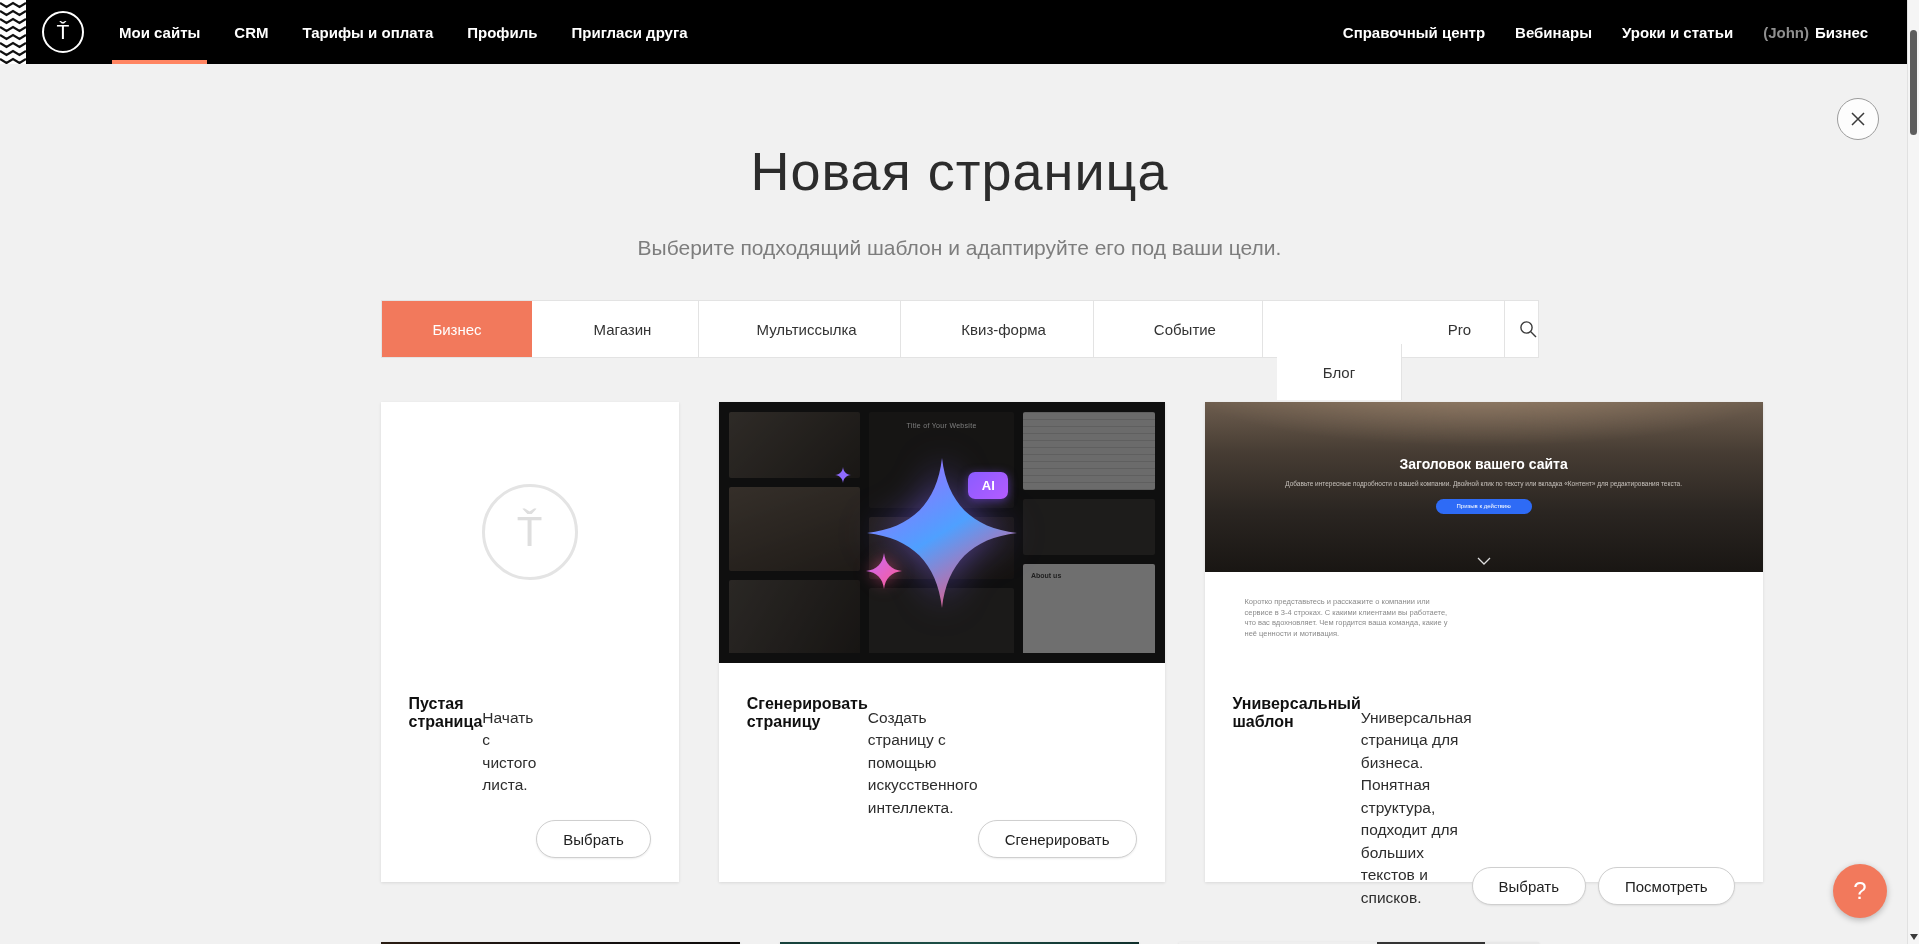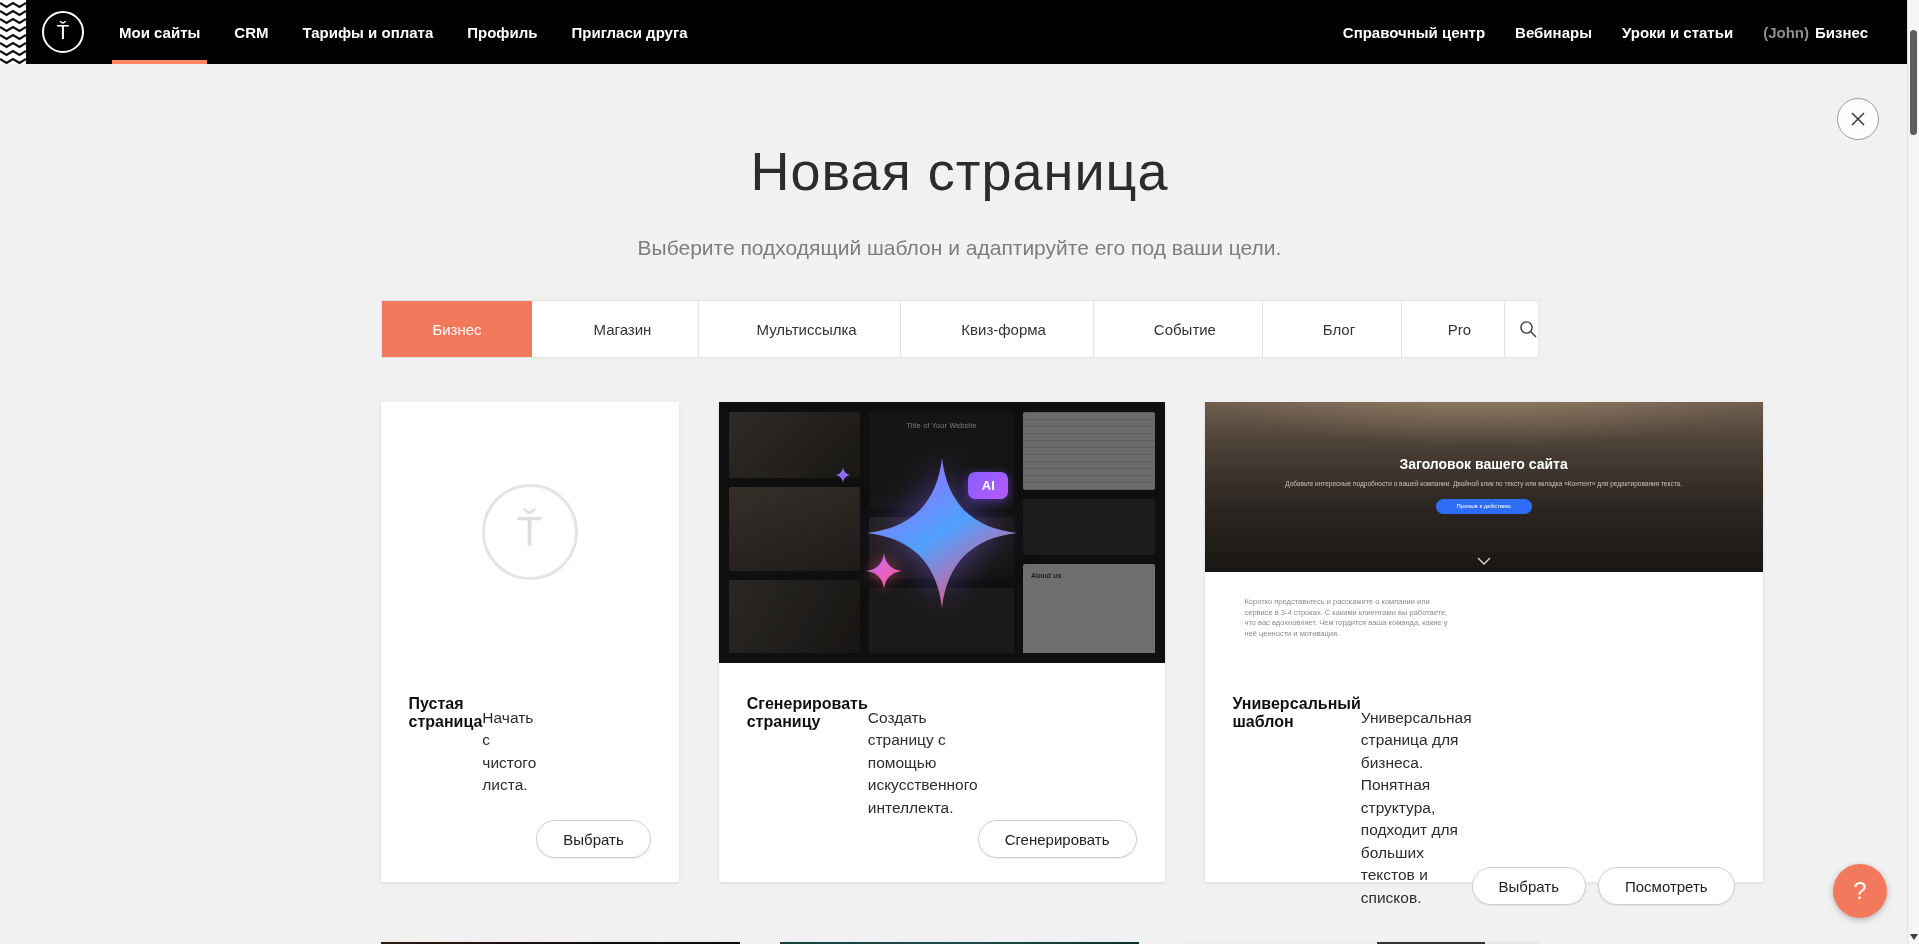--- a/index.html
+++ b/index.html
@@ -62,21 +62,21 @@
   }
   .tab {
     height: 100%; display: flex; align-items: center; justify-content: center;
     border-right: 1px solid #e3e3e3; font-size: 15px; color: #333; background: #fff;
   }
   .tab:nth-child(1) { width: 158px; }
   .tab:nth-child(2) { width: 160px; }
   .tab:nth-child(3) { width: 196px; }
   .tab:nth-child(4) { width: 187px; }
   .tab:nth-child(5) { width: 163px; }
-  .tab:nth-child(6) { width: 130px; }
+  .tab:nth-child(6) { width: 130px; margin-top: 43px; }
   .tab:nth-child(7) { width: 93px; }
   .tab.search { flex: 1; border-right: none; }
   .tab.active { background: #f2795c; color: #fff; border-right: none; }
 
   
   .grid {
     width: 1158px; margin: 44px auto 0;
     display: grid; grid-template-columns: repeat(3, 1fr); gap: 40px;
   }
   .card {

